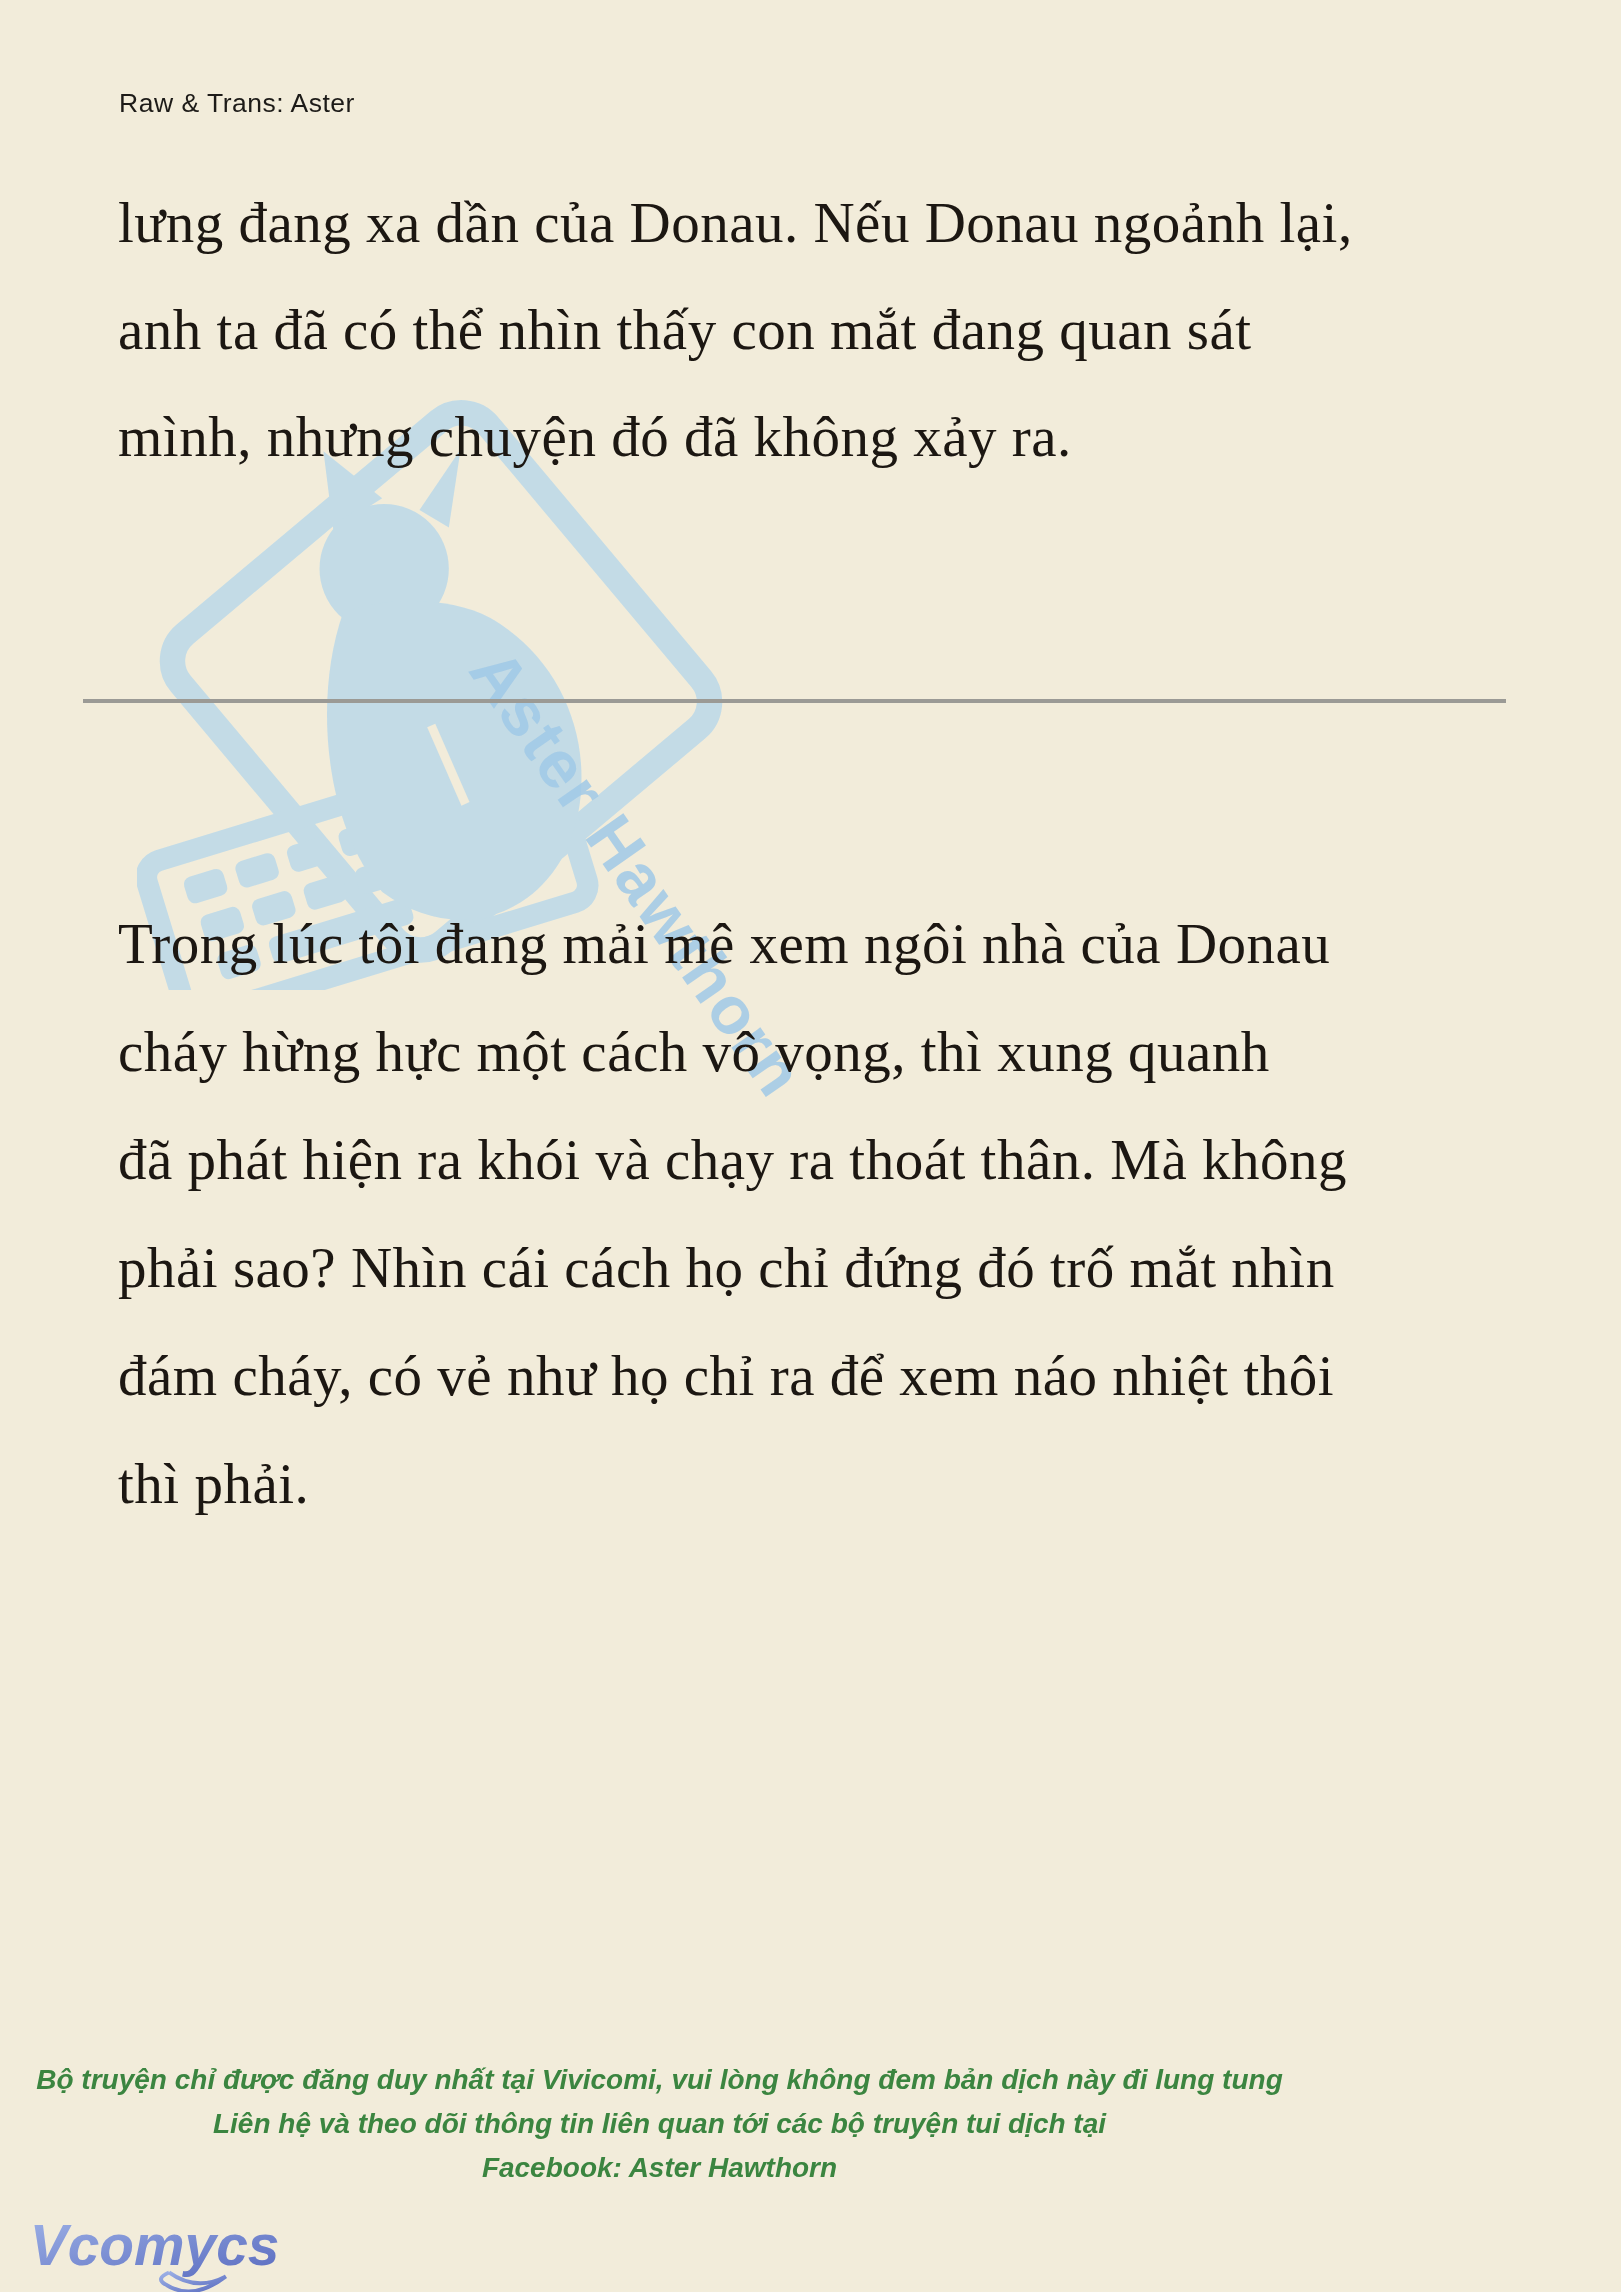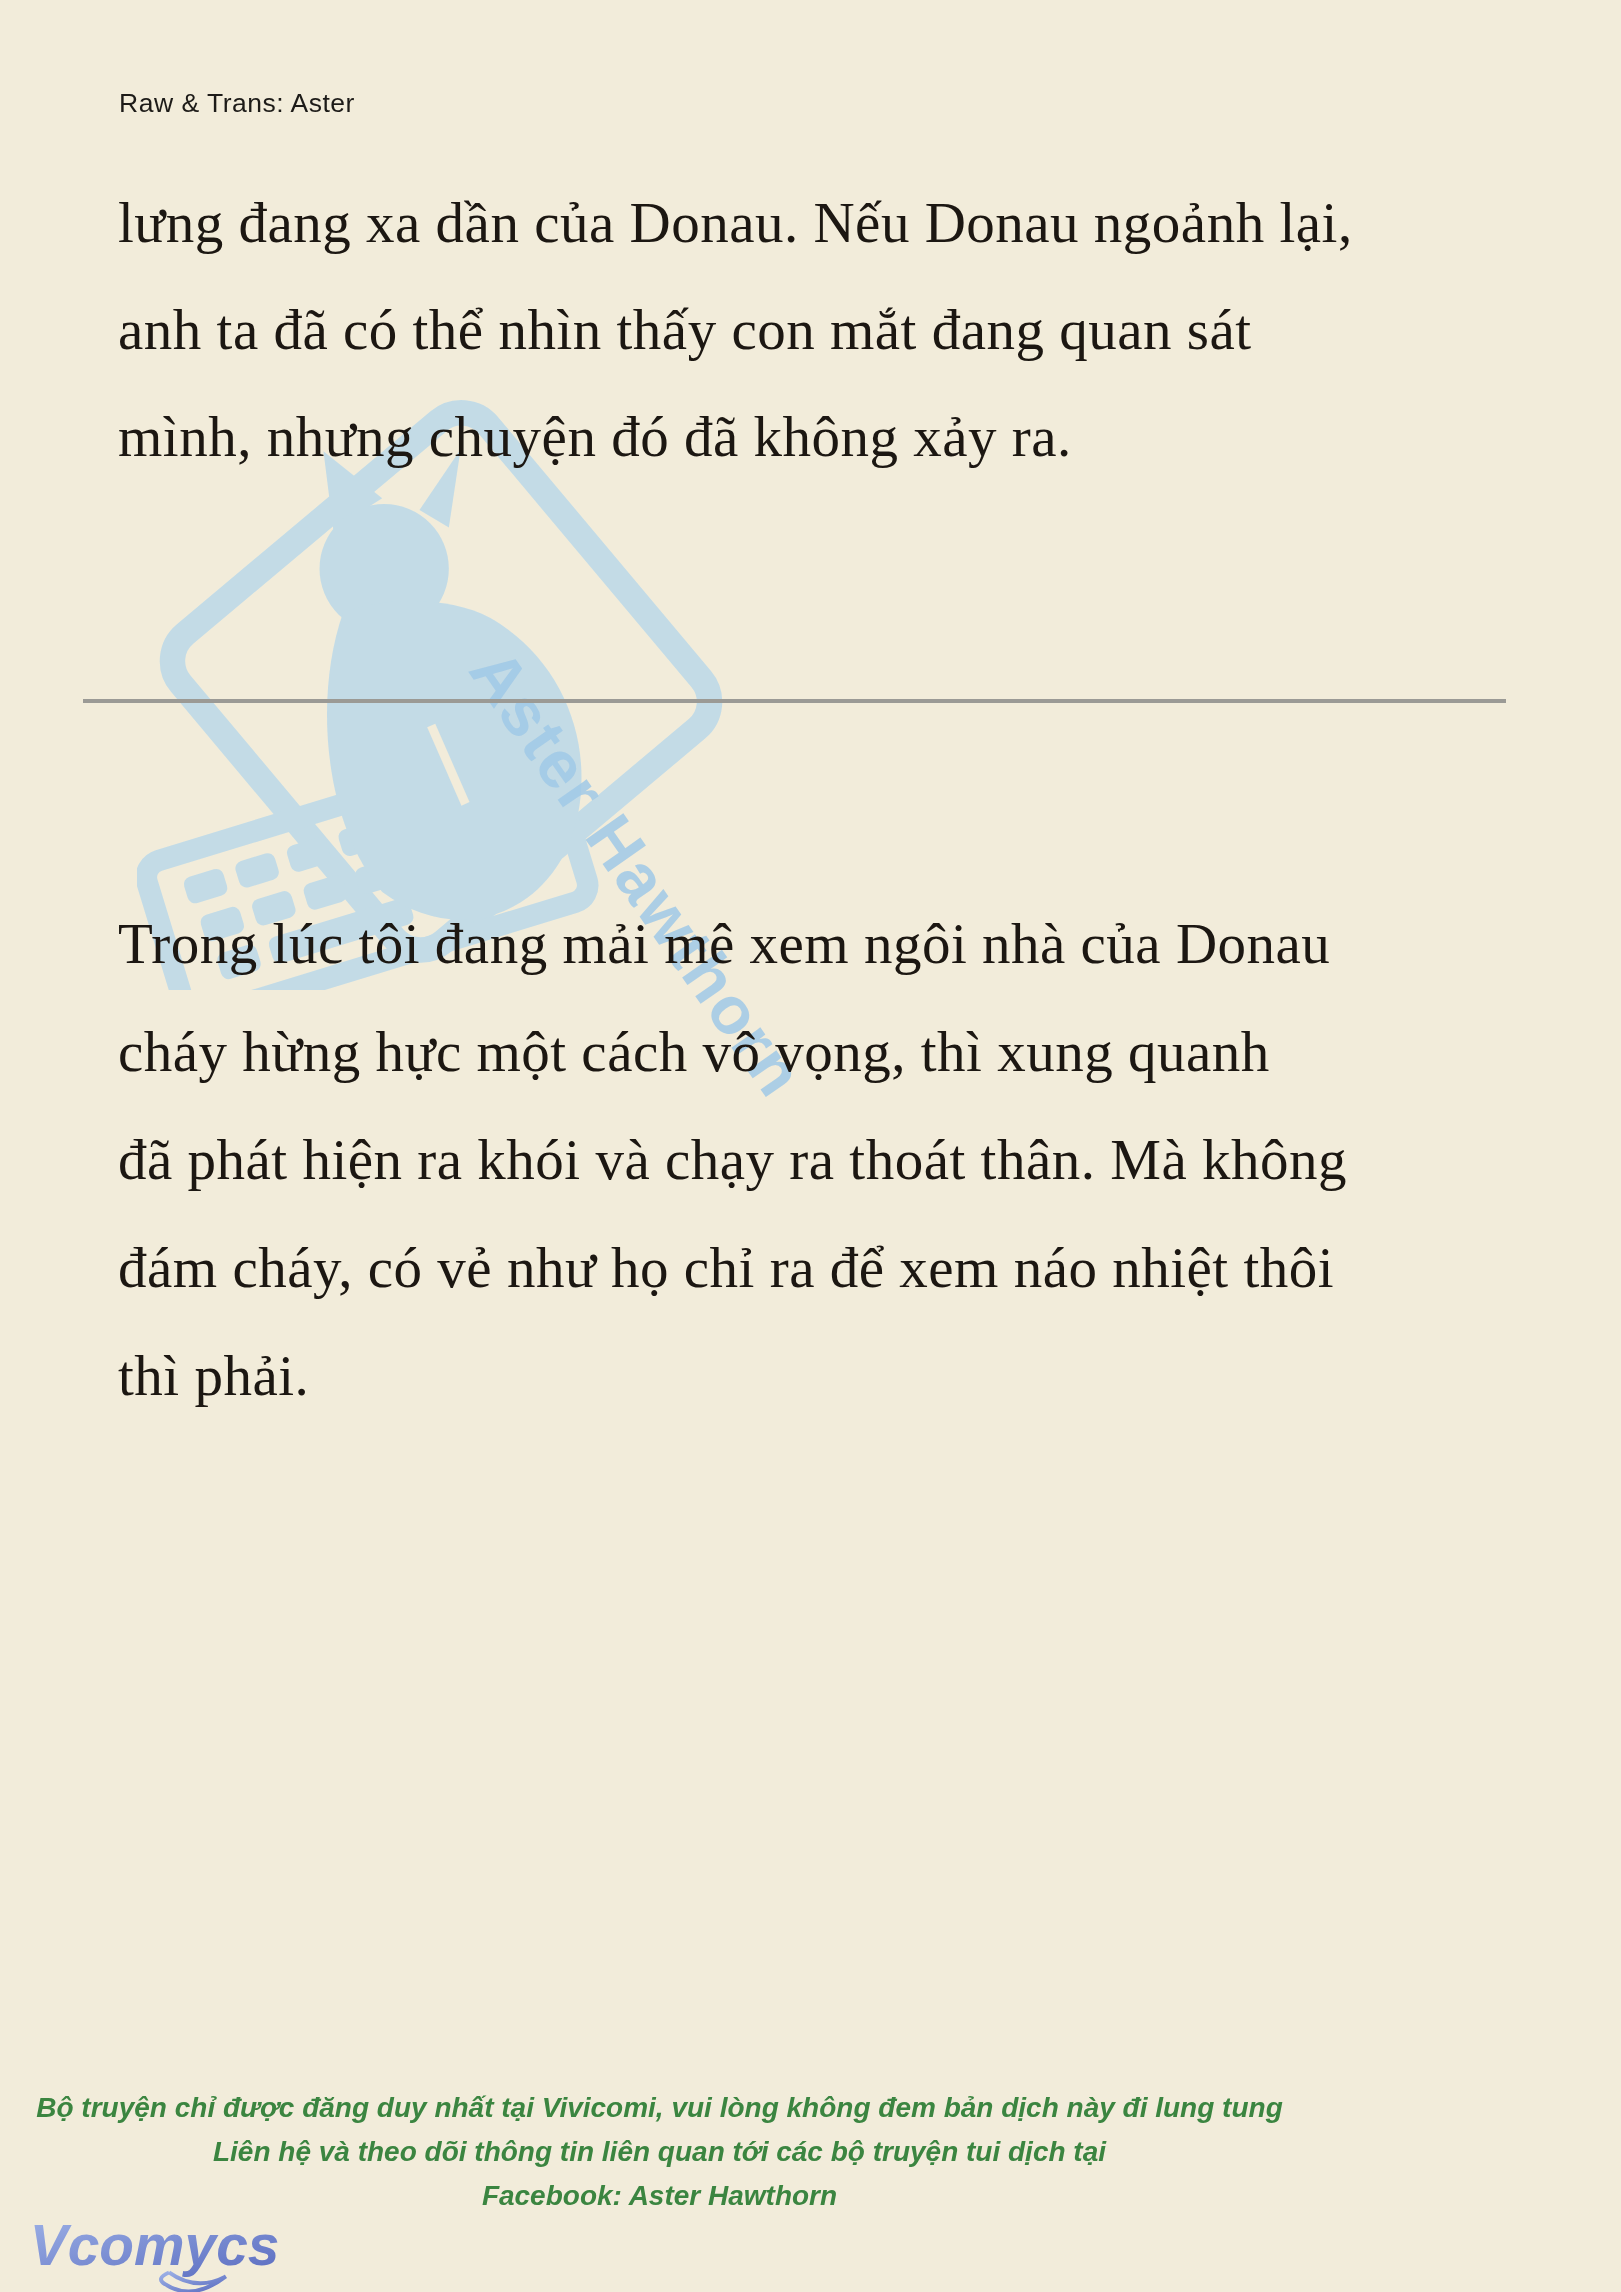--- a/index.html
+++ b/index.html
@@ -41,21 +41,20 @@
   }
   .para,.credit,.footer{z-index:5;}
   .para{z-index:5;}
 
   .footer{
     position:absolute;left:0;top:2058px;width:1319px;
     text-align:center;
     font-family:"Liberation Sans", sans-serif;
     font-weight:bold;font-style:italic;
     color:#3b8540;
-    margin-top:28px;
   }
   .footer .fline{font-size:28px;line-height:44px;}
 
   .logo{position:absolute;left:21.6px;top:2194px;z-index:5;}
 </style>
 </head>
 <body>
 
 <div class="page">
 
@@ -109,20 +108,21 @@
     <div class="tline">anh ta đã có thể nhìn thấy con mắt đang quan sát</div>
     <div class="tline">mình, nhưng chuyện đó đã không xảy ra.</div>
   </div>
 
   <div class="divider"></div>
 
   <div class="para para2">
     <div class="tline">Trong lúc tôi đang mải mê xem ngôi nhà của Donau</div>
     <div class="tline">cháy hừng hực một cách vô vọng, thì xung quanh</div>
     <div class="tline">đã phát hiện ra khói và chạy ra thoát thân. Mà không</div>
+    <div class="tline">phải sao? Nhìn cái cách họ chỉ đứng đó trố mắt nhìn</div>
     <div class="tline">đám cháy, có vẻ như họ chỉ ra để xem náo nhiệt thôi</div>
     <div class="tline">thì phải.</div>
   </div>
 
   <div class="footer">
     <div class="fline">Bộ truyện chỉ được đăng duy nhất tại Vivicomi, vui lòng không đem bản dịch này đi lung tung</div>
     <div class="fline">Liên hệ và theo dõi thông tin liên quan tới các bộ truyện tui dịch tại</div>
     <div class="fline">Facebook: Aster Hawthorn</div>
   </div>
 

